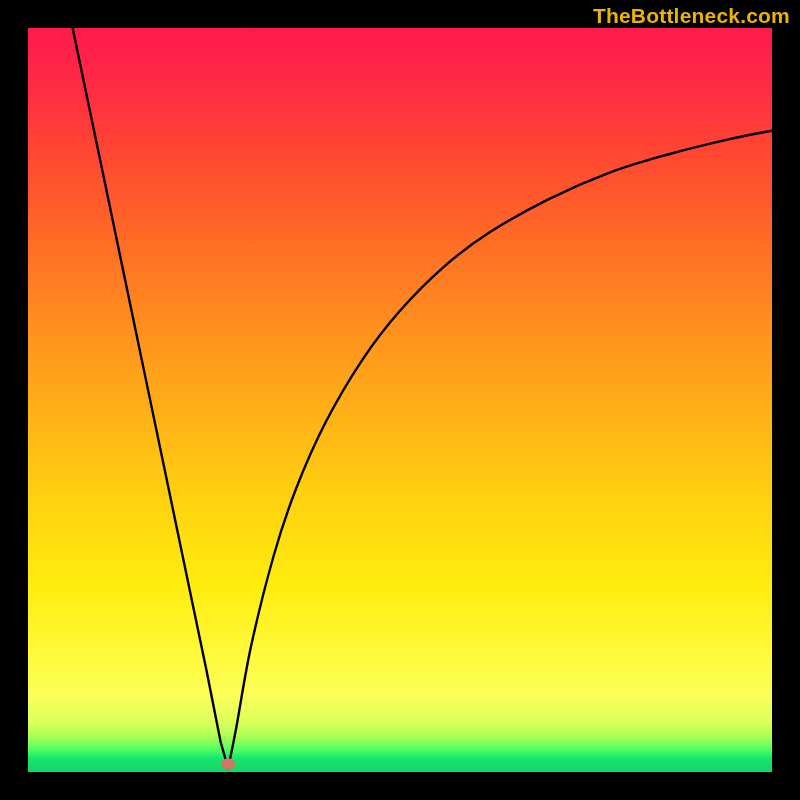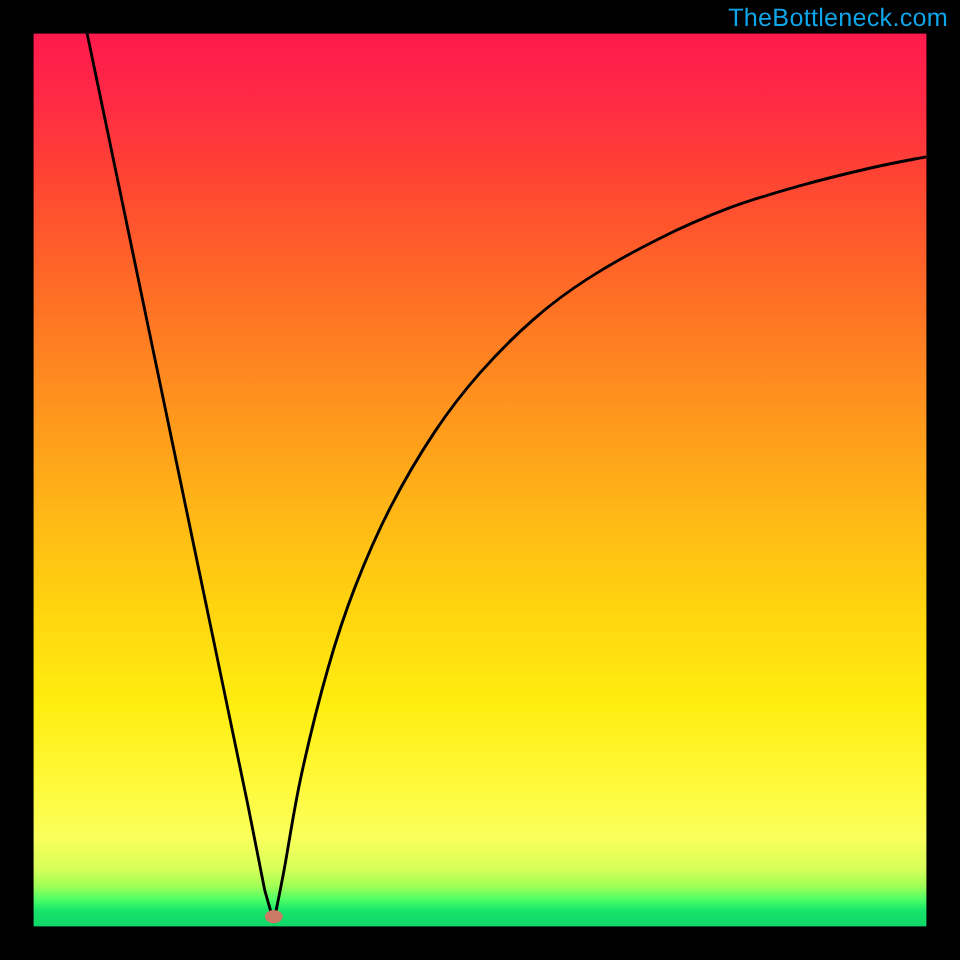--- a/index.html
+++ b/index.html
@@ -41,23 +41,23 @@
       #a0ff55 95.5%,
       #4cff66 97%,
       #18e56a 98.2%,
       #10d66a 100%
     );
   }
   .watermark {
     position: absolute;
     top: 4px;
     right: 10px;
-    color: #0ea5e9;
+    color: #eab308;
     font-size: 21px;
-    font-weight: 400;
+    font-weight: 700;
     letter-spacing: 0.2px;
     user-select: none;
     text-align: right;
   }
   svg.curve {
     position: absolute;
     top: 0;
     left: 0;
     width: 744px;
     height: 744px;

